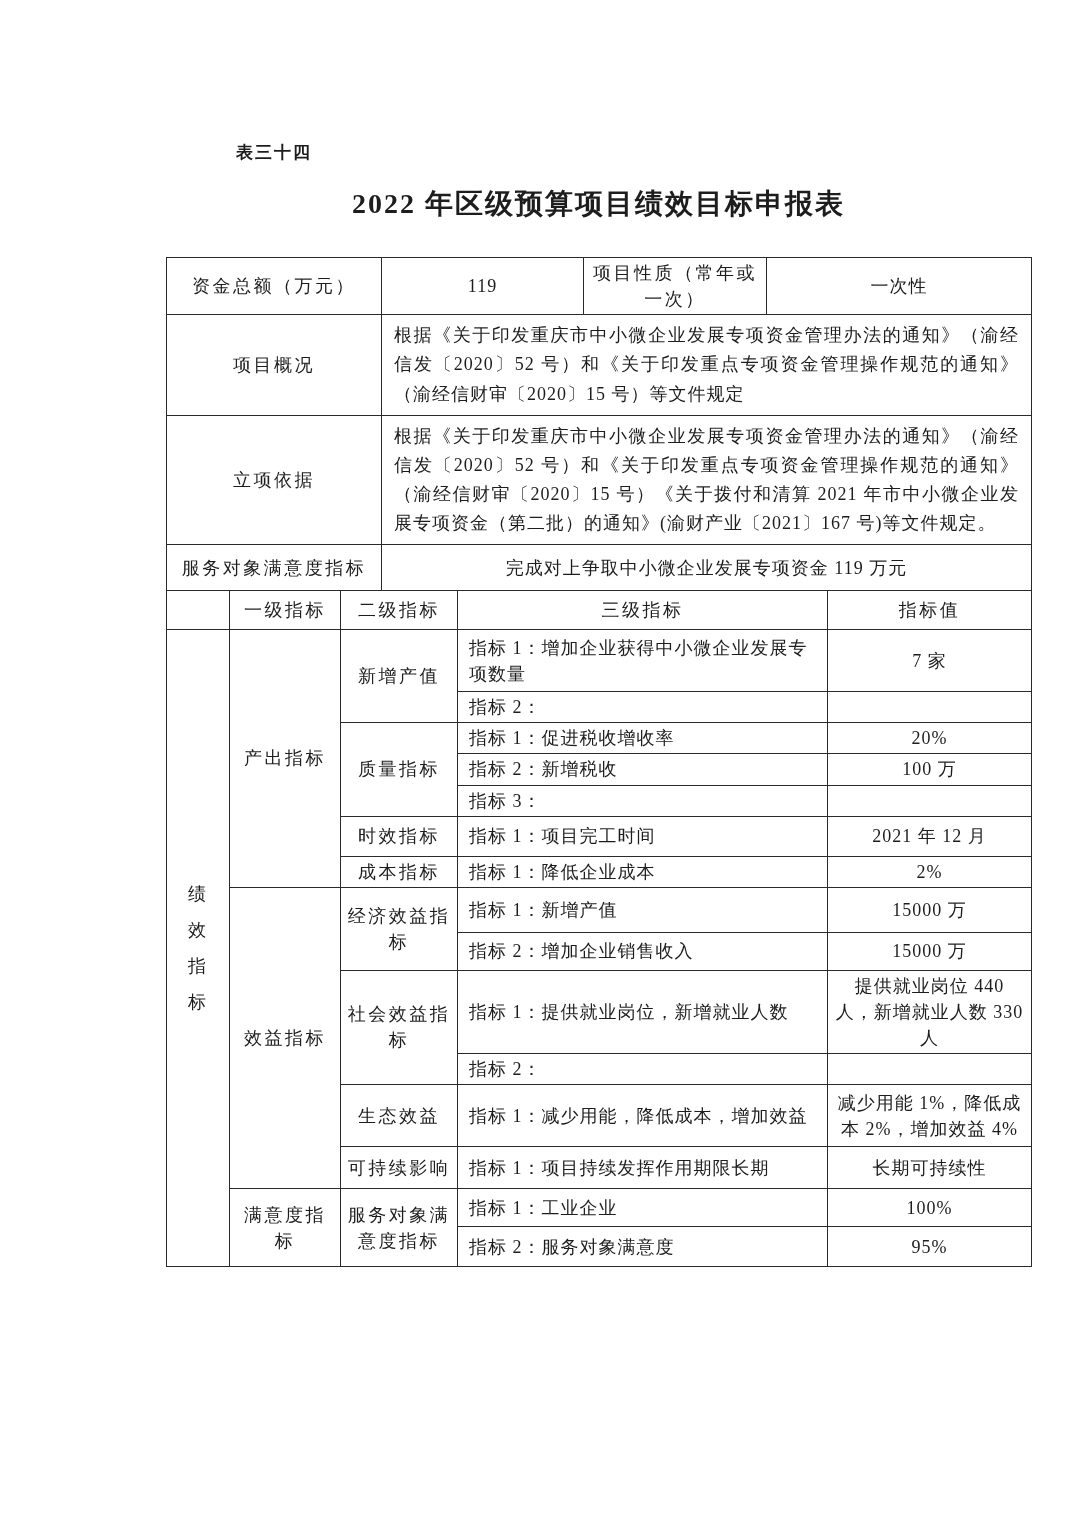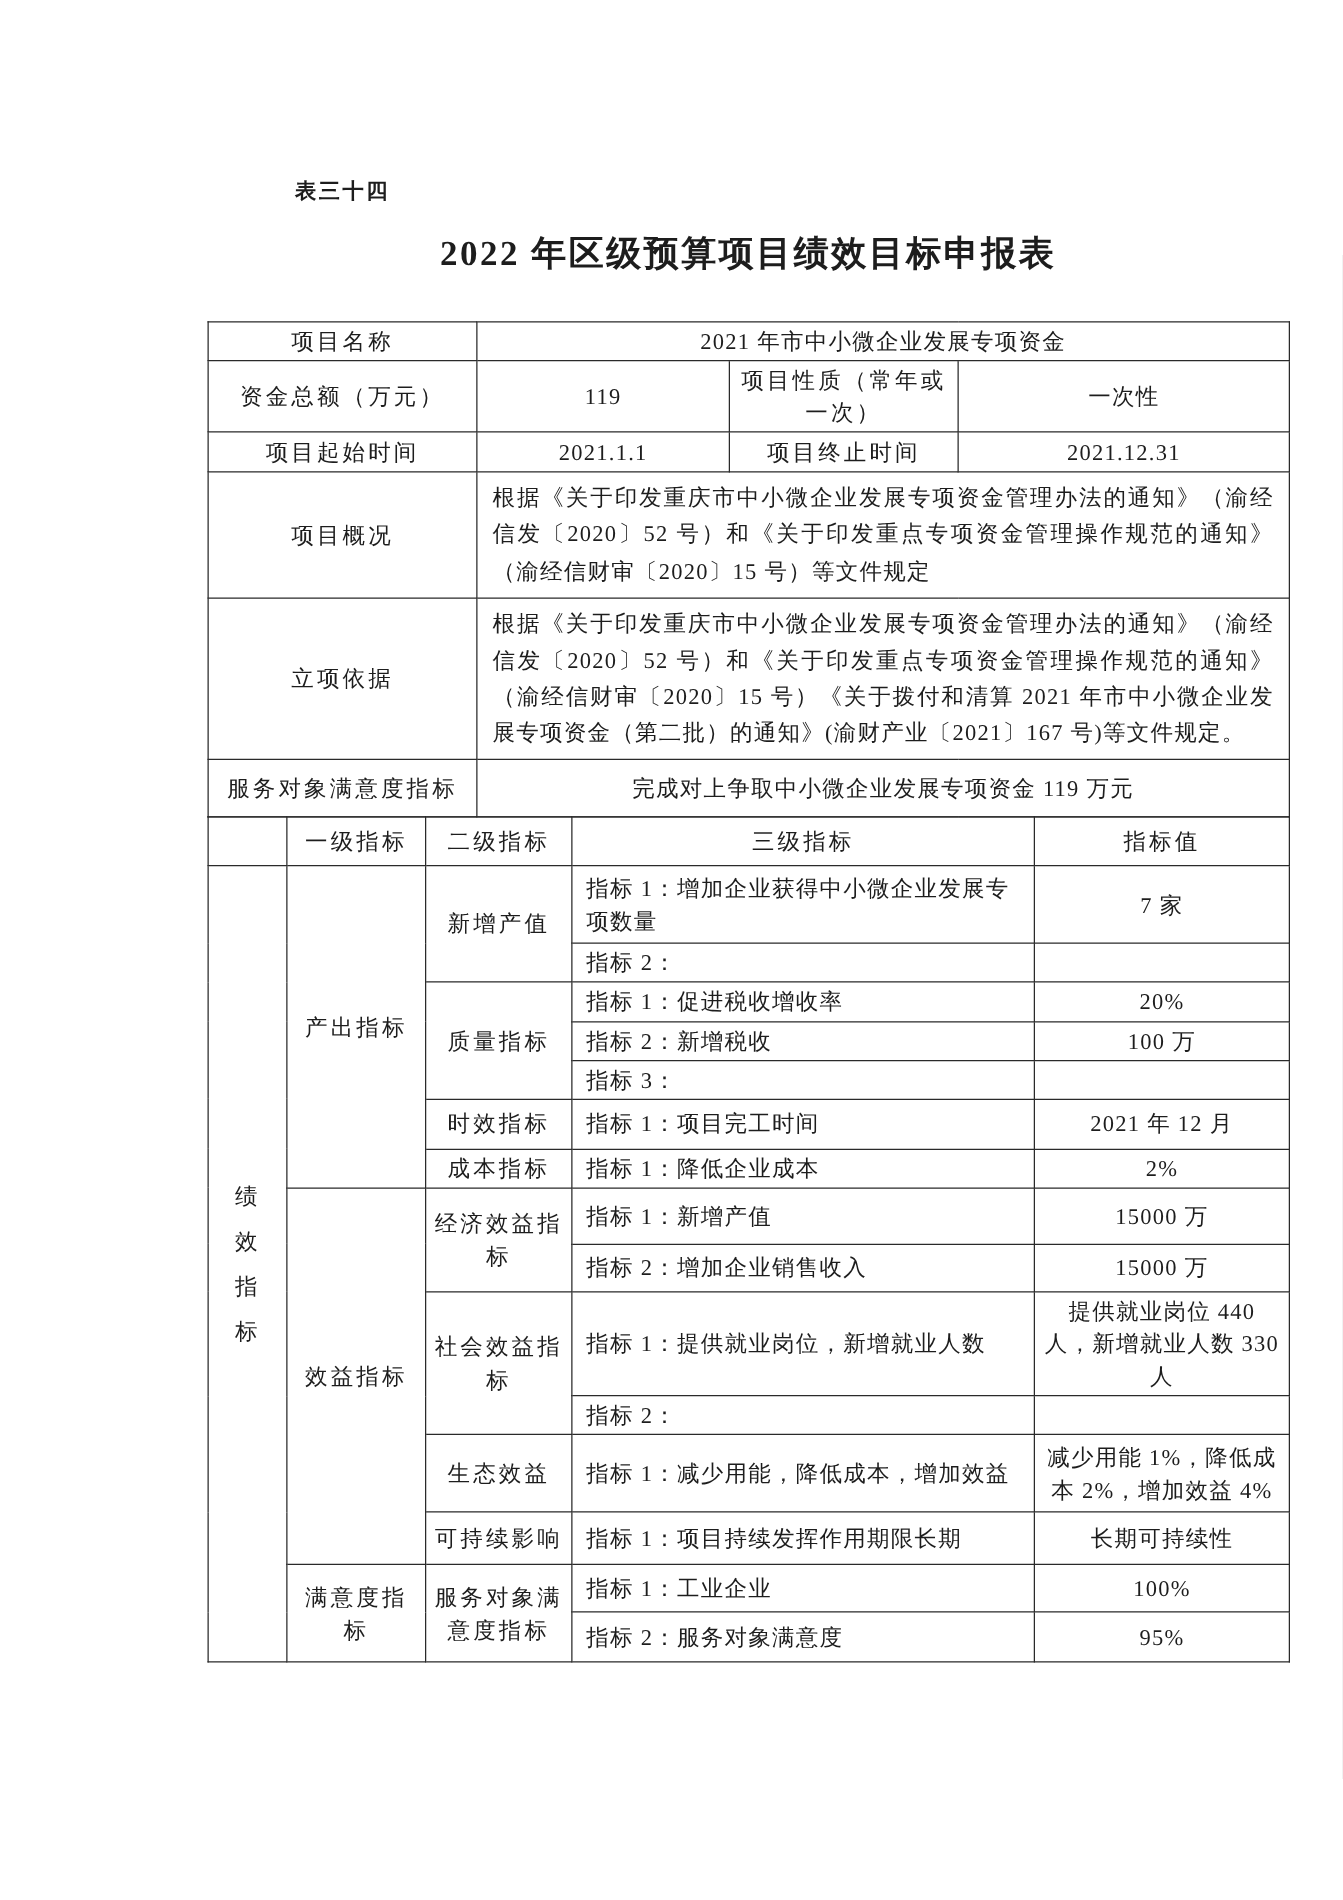--- a/index.html
+++ b/index.html
@@ -44,35 +44,25 @@
     <div class="doc-title">2022 年区级预算项目绩效目标申报表</div>
 
     <table>
       <colgroup>
           <col style="width:215px">
           <col style="width:202px">
           <col style="width:183px">
           <col style="width:265px">
         </colgroup>
       <tbody>
-          <tr style="height:28px">
-        <td class="lbl">项目名称</td>
-        <td class="val" colspan="3">2021 年市中小微企业发展专项资金</td>
-      </tr>
       <tr style="height:57px">
         <td class="lbl">资金总额（万元）</td>
         <td class="val">119</td>
         <td class="lbl">项目性质（常年或一次）</td>
         <td class="val">一次性</td>
-      </tr>
-      <tr style="height:32px">
-        <td class="lbl">项目起始时间</td>
-        <td class="val">2021.1.1</td>
-        <td class="lbl">项目终止时间</td>
-        <td class="val">2021.12.31</td>
       </tr>
       <tr style="height:93px">
         <td class="lbl">项目概况</td>
         <td class="para" colspan="3">根据《关于印发重庆市中小微企业发展专项资金管理办法的通知》（渝经信发〔2020〕52 号）和《关于印发重点专项资金管理操作规范的通知》（渝经信财审〔2020〕15 号）等文件规定</td>
       </tr>
       <tr style="height:112px">
         <td class="lbl">立项依据</td>
         <td class="para" colspan="3">根据《关于印发重庆市中小微企业发展专项资金管理办法的通知》（渝经信发〔2020〕52 号）和《关于印发重点专项资金管理操作规范的通知》（渝经信财审〔2020〕15 号）《关于拨付和清算 2021 年市中小微企业发展专项资金（第二批）的通知》(渝财产业〔2021〕167 号)等文件规定。</td>
       </tr>
       <tr style="height:46px">

